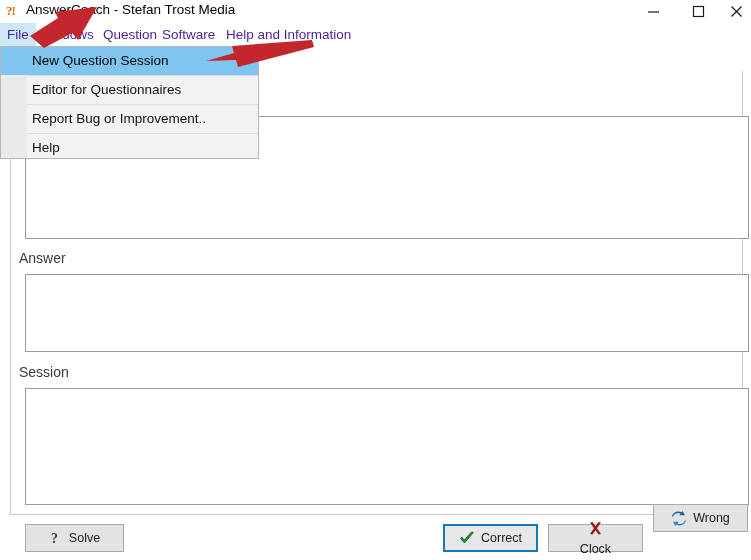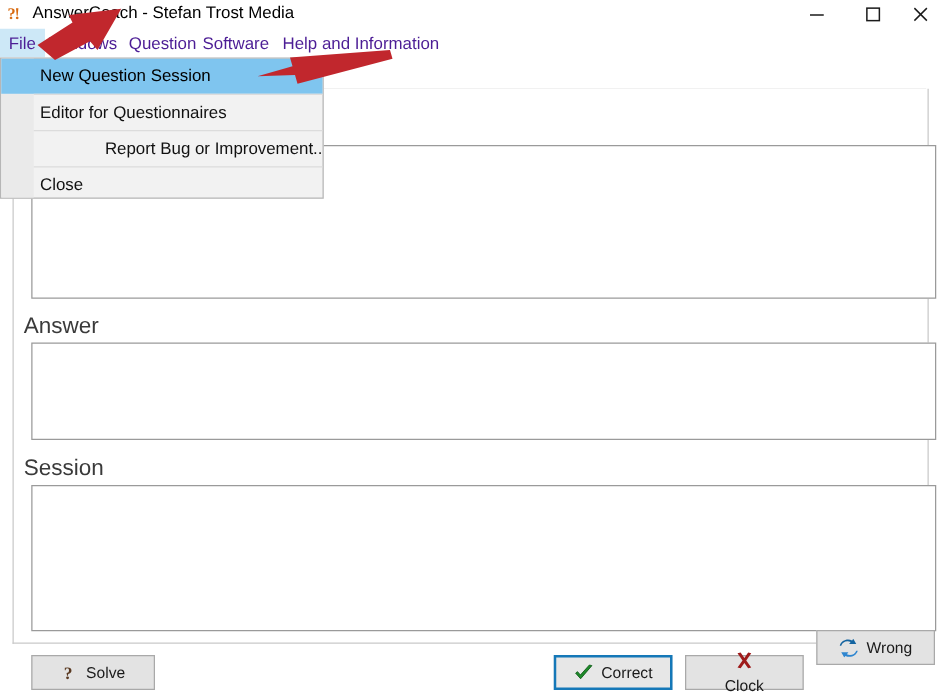--- a/index.html
+++ b/index.html
@@ -119,21 +119,21 @@
     background: #ffffff;
     border: 1px solid #9a9a9a;
     box-sizing: border-box;
   }
   #question-box { left: 25px; top: 116px; width: 724px; height: 123px; }
   #answer-box   { left: 25px; top: 274px; width: 724px; height: 78px; }
   #solution-box { left: 25px; top: 388px; width: 724px; height: 117px; }
 
   .field-label {
     position: absolute;
-    font-size: 18px;
+    font-size: 14px;
     color: #3a3a3a;
     white-space: nowrap;
   }
   #answer-label   { left: 19px; top: 250px; }
   #solution-label { left: 19px; top: 364px; }
 
   #question-text {
     position: absolute;
     left: 35px; top: 121px;
     font-family: "Liberation Mono", monospace;
@@ -313,24 +313,24 @@
 
 <div id="dropdown">
   <div id="dd-gutter"></div>
 
   <div class="dd-item highlight" style="top:0px;">New Question Session</div>
   <div class="dd-sep" style="top:28px;"></div>
 
   <div class="dd-item" style="top:29px;">Editor for Questionnaires</div>
   <div class="dd-sep" style="top:57px;"></div>
 
-  <div class="dd-item" style="top:58px;text-align:right;">Report Bug or Improvement..</div>
+  <div class="dd-item" style="top:58px;">Report Bug or Improvement..</div>
   <div class="dd-sep" style="top:86px;"></div>
 
-  <div class="dd-item" style="top:87px;">Close</div>
+  <div class="dd-item" style="top:87px;">Help</div>
 </div>
 
 <svg id="arrows" viewBox="0 0 751 560">
 
   <g>
     <path d="M30 36 L58 18 L55 12 L97 7 L78 40 L72 33 L44 48 Z" fill="#c1272d"></path>
   </g>
 
   <g>
     <path d="M206 61 L234 53 L232 46 L312 40 L314 47 L238 67 L236 60 Z" fill="#c1272d"></path>

